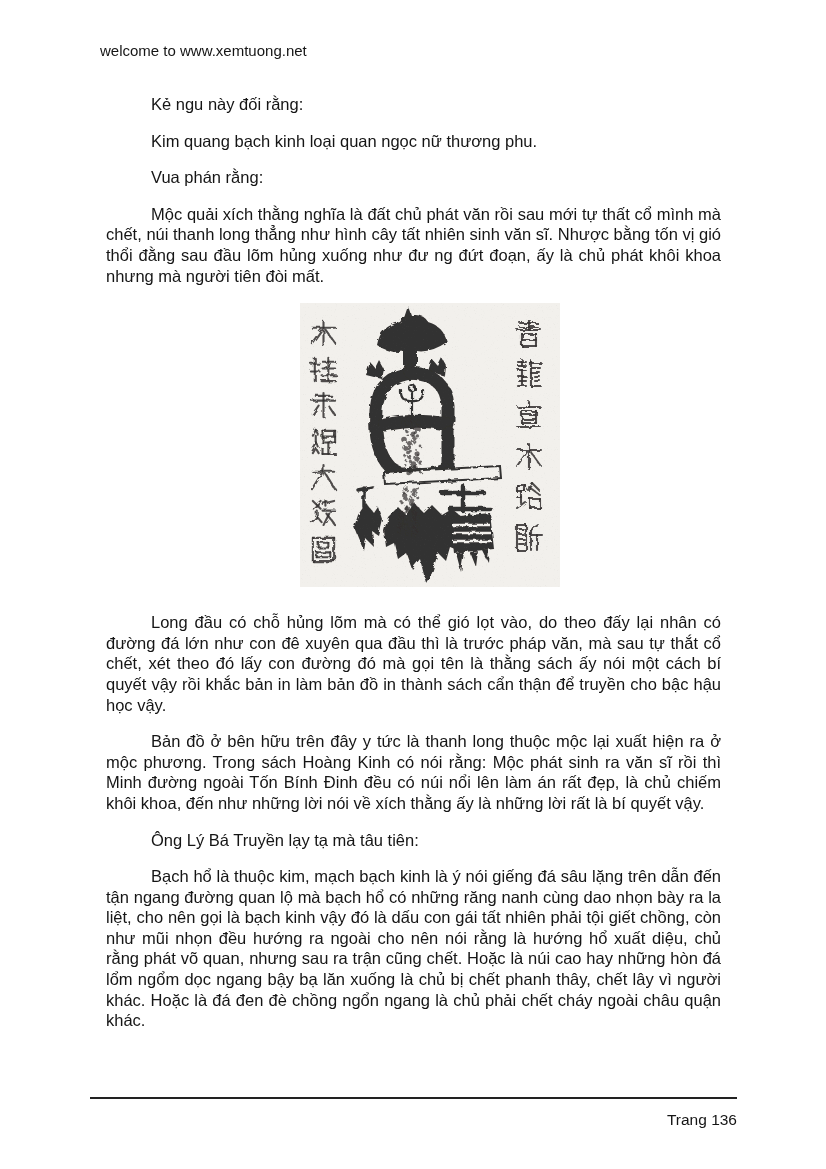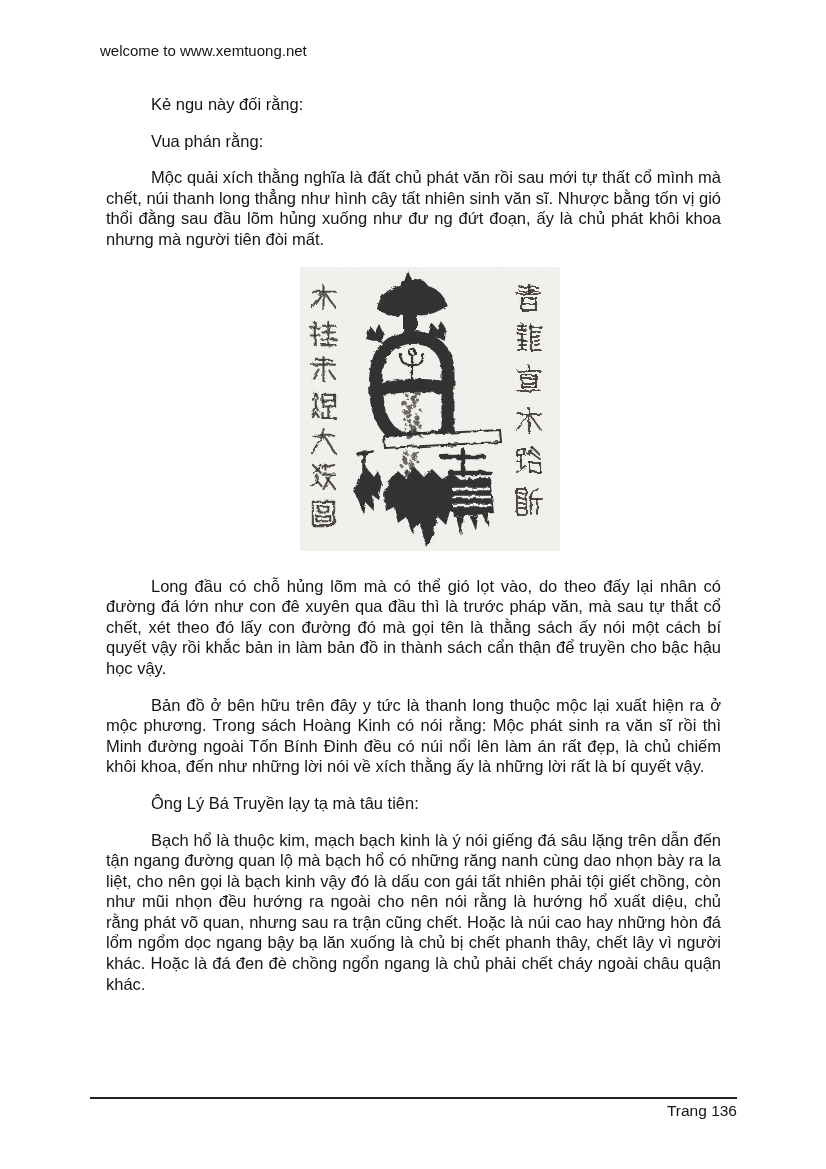--- a/index.html
+++ b/index.html
@@ -6,31 +6,32 @@
   .page{
     position:relative;width:826px;height:1169px;background:#ffffff;
     font-family:"Liberation Sans","DejaVu Sans",sans-serif;color:#151515;overflow:hidden;
   }
   .site-note{position:absolute;left:100px;top:42px;font-size:15px;white-space:nowrap;}
   .text-col{position:absolute;left:90px;top:78px;width:647px;}
   .text-col p{margin:16px;font-size:16.5px;line-height:20.6px;text-align:justify;text-indent:45px;}
   .figure-wrap{margin:17px 0 25px 210px;width:260px;height:284px;}
   .figure-wrap svg{display:block;}
   .footer{position:absolute;left:90px;top:1097px;width:647px;border-top:2px solid #222;}
-  .footer .pagenum{display:block;text-align:right;font-size:15.5px;padding-top:3px;}
+  .footer .pagenum{display:block;text-align:right;font-size:15.5px;padding-top:3px;margin-top:9px;}
 </style>
 </head>
 <body>
 
 <div class="page">
 
   <div class="site-note">welcome to www.xemtuong.net</div>
 
   <div class="text-col">
     <p>Kẻ ngu này đối rằng:</p>
+    <p>Kim quang bạch kinh loại quan ngọc nữ thương phu.</p>
     <p>Vua phán rằng:</p>
     <p>Mộc quải xích thằng nghĩa là đất chủ phát văn rồi sau mới tự thất cổ mình mà chết, núi thanh long thẳng như hình cây tất nhiên sinh văn sĩ. Nhược bằng tốn vị gió thổi đằng sau đầu lõm hủng xuống như đư ng đứt đoạn, ấy là chủ phát khôi khoa nhưng mà người tiên đòi mất.</p>
 
     <div class="figure-wrap">
       <svg id="talisman-svg" width="260" height="284" viewBox="0 0 260 284">
         <defs>
           <filter id="rough" x="-10%" y="-10%" width="120%" height="120%">
             <feTurbulence type="fractalNoise" baseFrequency="0.14" numOctaves="3" seed="7" result="n"></feTurbulence>
             <feDisplacementMap in="SourceGraphic" in2="n" scale="4"></feDisplacementMap>
           </filter>

